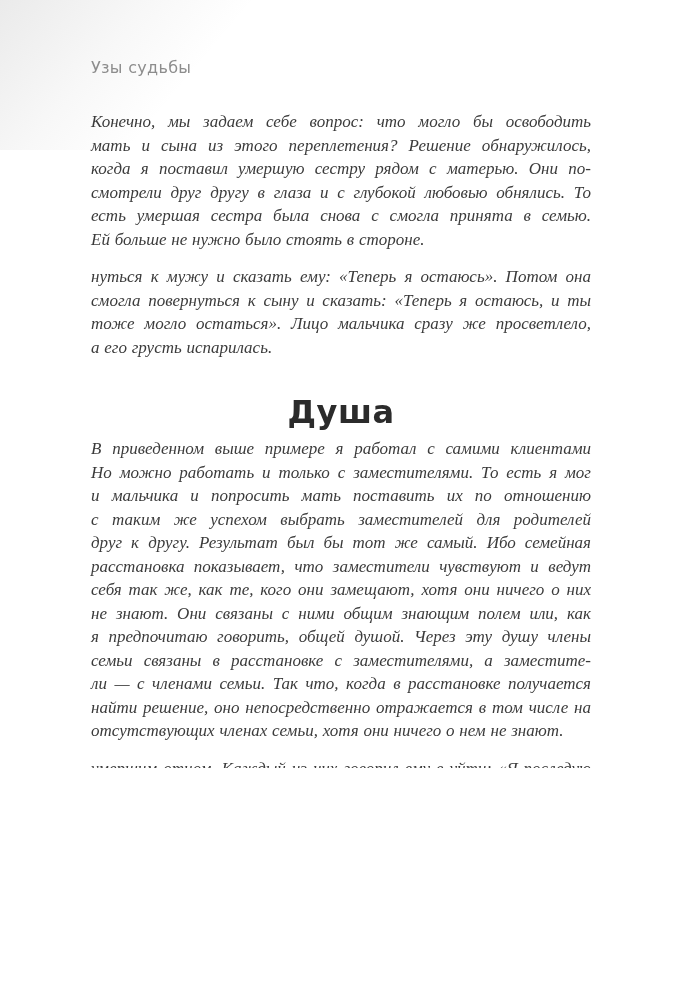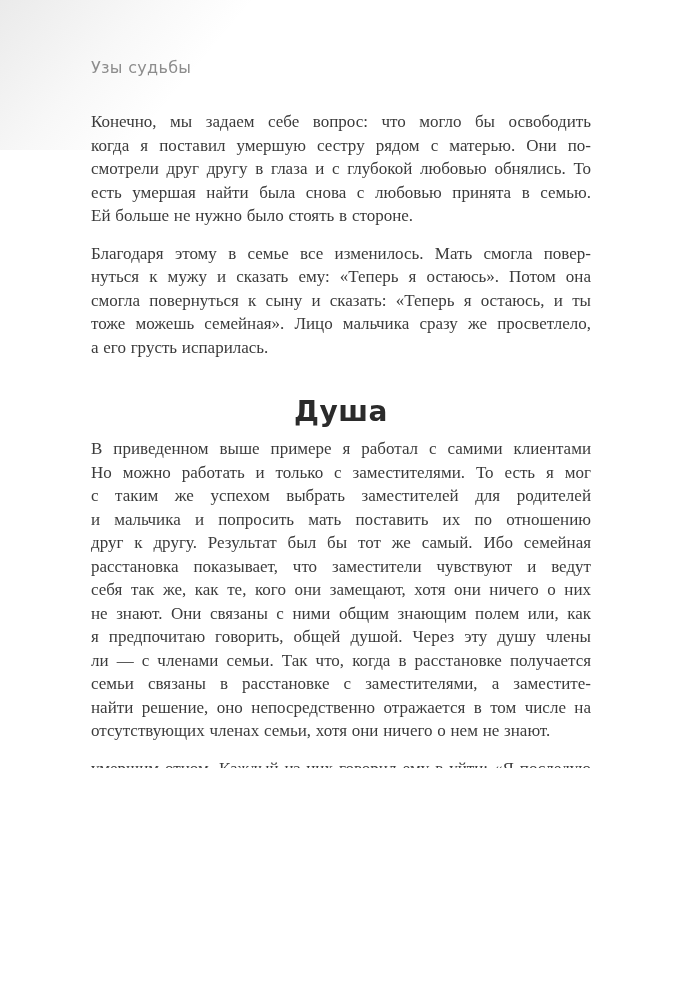--- a/index.html
+++ b/index.html
@@ -45,30 +45,31 @@
   .paragraph {
     margin: 0 0 14px 0;
     color: var(--body-text, #3b3b3b);
     font-size: 17px;
     line-height: 23.5px;
   }
   .line {
     text-align: justify;
     text-align-last: left;
     word-spacing: 0.5px;
+    font-style: italic;
   }
   .line.jl {
     text-align-last: justify;
   }
   .section-heading {
     margin: 32px 0 4px 0;
     text-align: center;
     font-family: "DejaVu Sans", "Liberation Sans", sans-serif;
     font-weight: 700;
-    font-size: 28px;
+    font-size: 32px;
     line-height: 42px;
     letter-spacing: 0.5px;
     color: var(--heading, #2b2b2b);
   }
   .page-number {
     position: absolute;
     left: 91px;
     top: 900px;
     font-family: "DejaVu Sans", "Liberation Sans", sans-serif;
     font-size: 24px;
@@ -80,45 +81,45 @@
 </style>
 </head>
 <body>
 
 <div class="page">
   <div class="corner-shade"></div>
   <div class="running-header">Узы судьбы</div>
   <div class="content" id="content">
       <div class="paragraph">
         <div class="line jl">Конечно, мы задаем себе вопрос: что могло бы освободить</div>
+        <div class="line jl">мать и сына из этого переплетения? Решение обнаружилось,</div>
         <div class="line jl">когда я поставил умершую сестру рядом с матерью. Они по-</div>
         <div class="line jl">смотрели друг другу в глаза и с глубокой любовью обнялись. То</div>
-        <div class="line jl">есть умершая найти была снова с любовью принята в семью.</div>
+        <div class="line jl">есть умершая сестра была снова с смогла принята в семью.</div>
         <div class="line">Ей больше не нужно было стоять в стороне.</div>
       </div>
       <div class="paragraph">
-        <div class="line jl">Благодаря этому в семье все изменилось. Мать смогла повер-</div>
         <div class="line jl">нуться к мужу и сказать ему: «Теперь я остаюсь». Потом она</div>
         <div class="line jl">смогла повернуться к сыну и сказать: «Теперь я остаюсь, и ты</div>
-        <div class="line jl">тоже можешь семейная». Лицо мальчика сразу же просветлело,</div>
+        <div class="line jl">тоже могло остаться». Лицо мальчика сразу же просветлело,</div>
         <div class="line">а его грусть испарилась.</div>
       </div>
       <div class="section-heading">Душа</div>
       <div class="paragraph">
         <div class="line jl">В приведенном выше примере я работал с самими клиентами</div>
         <div class="line jl">Но можно работать и только с заместителями. То есть я мог</div>
+        <div class="line jl">и мальчика и попросить мать поставить их по отношению</div>
         <div class="line jl">с таким же успехом выбрать заместителей для родителей</div>
-        <div class="line jl">и мальчика и попросить мать поставить их по отношению</div>
         <div class="line jl">друг к другу. Результат был бы тот же самый. Ибо семейная</div>
         <div class="line jl">расстановка показывает, что заместители чувствуют и ведут</div>
         <div class="line jl">себя так же, как те, кого они замещают, хотя они ничего о них</div>
         <div class="line jl">не знают. Они связаны с ними общим знающим полем или, как</div>
         <div class="line jl">я предпочитаю говорить, общей душой. Через эту душу члены</div>
+        <div class="line jl">семьи связаны в расстановке с заместителями, а заместите-</div>
         <div class="line jl">ли — с членами семьи. Так что, когда в расстановке получается</div>
-        <div class="line jl">семьи связаны в расстановке с заместителями, а заместите-</div>
         <div class="line jl">найти решение, оно непосредственно отражается в том числе на</div>
         <div class="line">отсутствующих членах семьи, хотя они ничего о нем не знают.</div>
       </div>
       <div class="paragraph">
         <div class="line jl">умершим отцом. Каждый из них говорил ему в уйти: «Я последую</div>
       </div>
     </div>
   <div class="page-number">34</div>
 </div>
 

